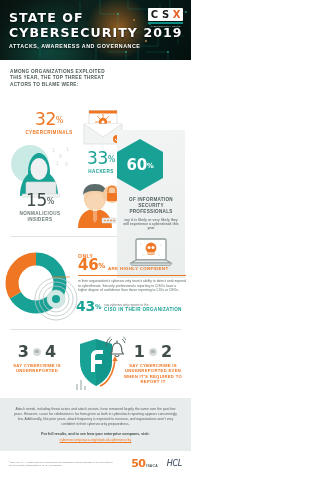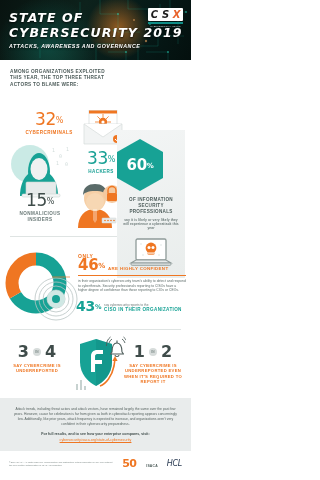--- a/index.html
+++ b/index.html
@@ -11,21 +11,20 @@
     overflow:hidden;
     position:relative;
   }
 
   
   .header {
     position:relative;
     height:60px;
     background:#b91c1c;
     overflow:hidden;
-    font-style:italic;
   }
   .header-bg {
     position:absolute; inset:0;
     background:
       radial-gradient(circle at 62% 46%, rgba(255,140,40,.55) 0%, rgba(255,120,20,0) 26%),
       radial-gradient(circle at 25% 80%, rgba(20,160,140,.30) 0%, rgba(20,160,140,0) 34%),
       linear-gradient(115deg,#081310 0%,#0d221c 40%,#061a18 70%,#04100e 100%);
   }
   .circuit {
     position:absolute; inset:0;
@@ -347,21 +346,21 @@
     justify-content:space-between;
     gap:6px;
   }
   .legal {
     color:#7d8886;
     font-size:2.3px;
     line-height:3.2px;
     max-width:105px;
   }
   .logos { display:flex; align-items:center; gap:9px; }
-  .isaca50 { display:flex; align-items:baseline; gap:10px; }
+  .isaca50 { display:flex; align-items:baseline; gap:1px; }
   .isaca50 .fifty {
     font-family:"DejaVu Sans", sans-serif;
     color:#ef7622; font-weight:700; font-size:11px; line-height:11px;
     letter-spacing:-.6px;
   }
   .isaca50 .name {
     color:#4c5b59; font-weight:700; font-size:3.4px; letter-spacing:.2px;
   }
   .hcl {
     font-family:"DejaVu Sans", sans-serif;

